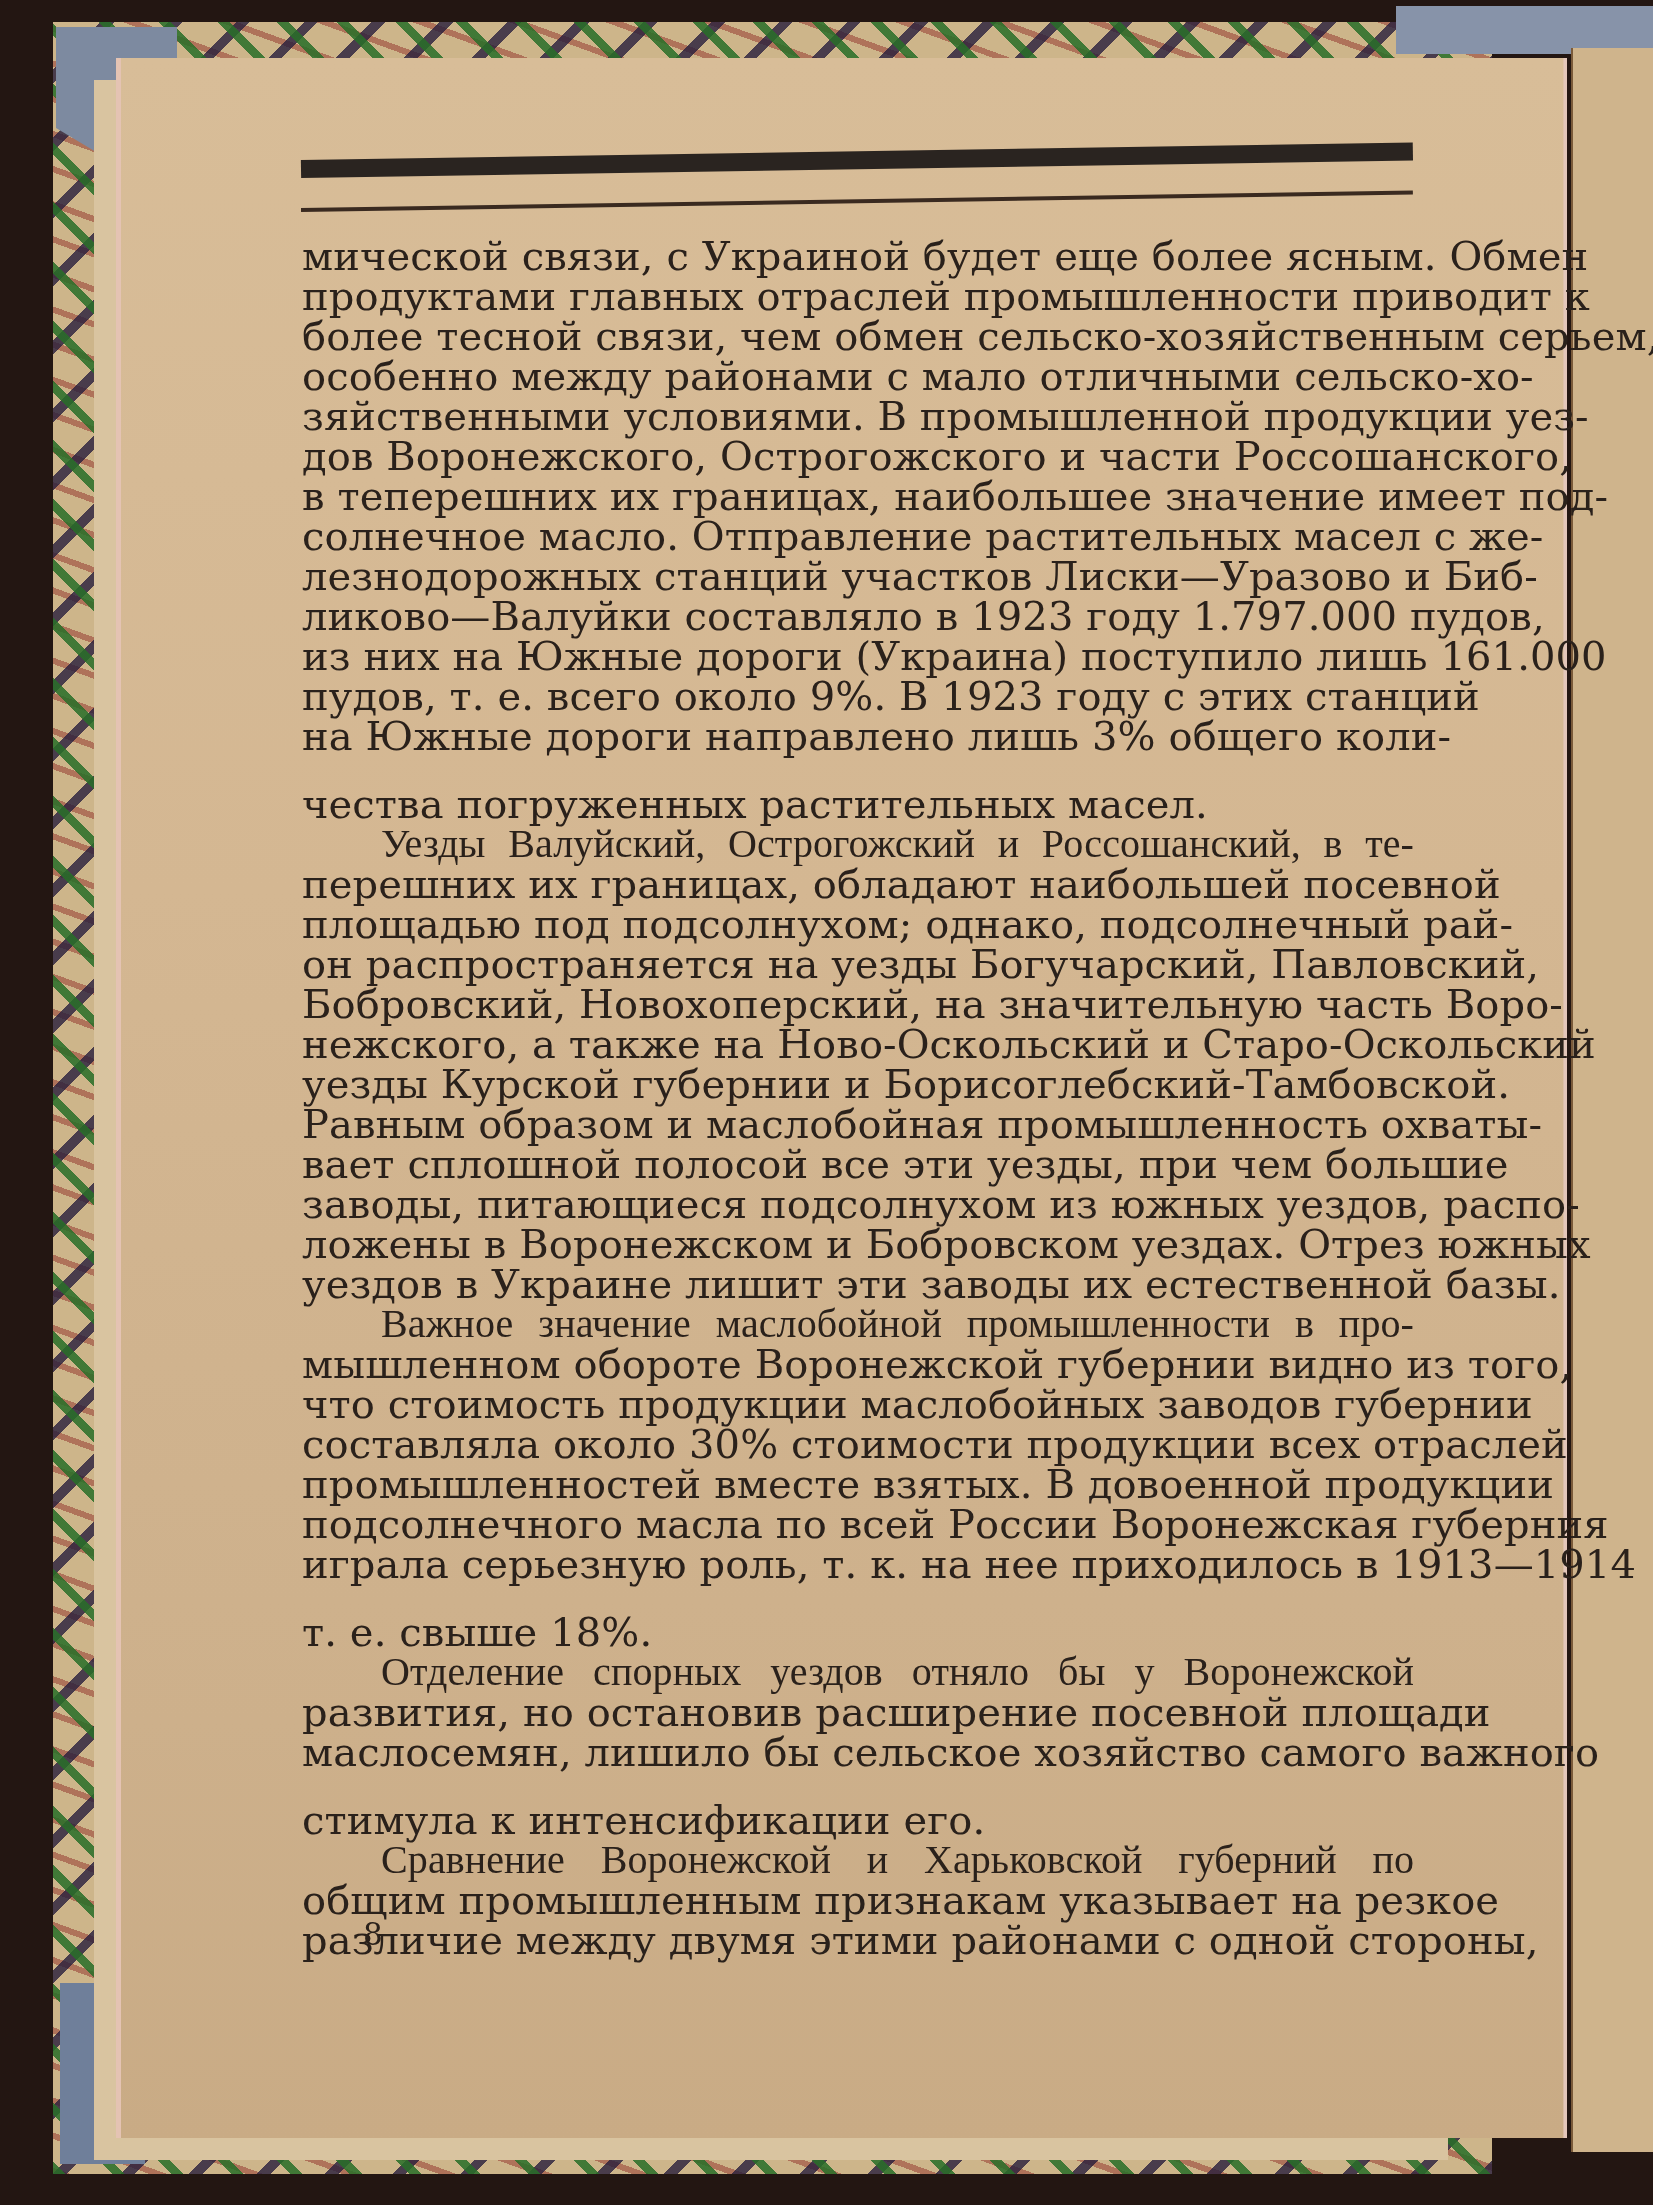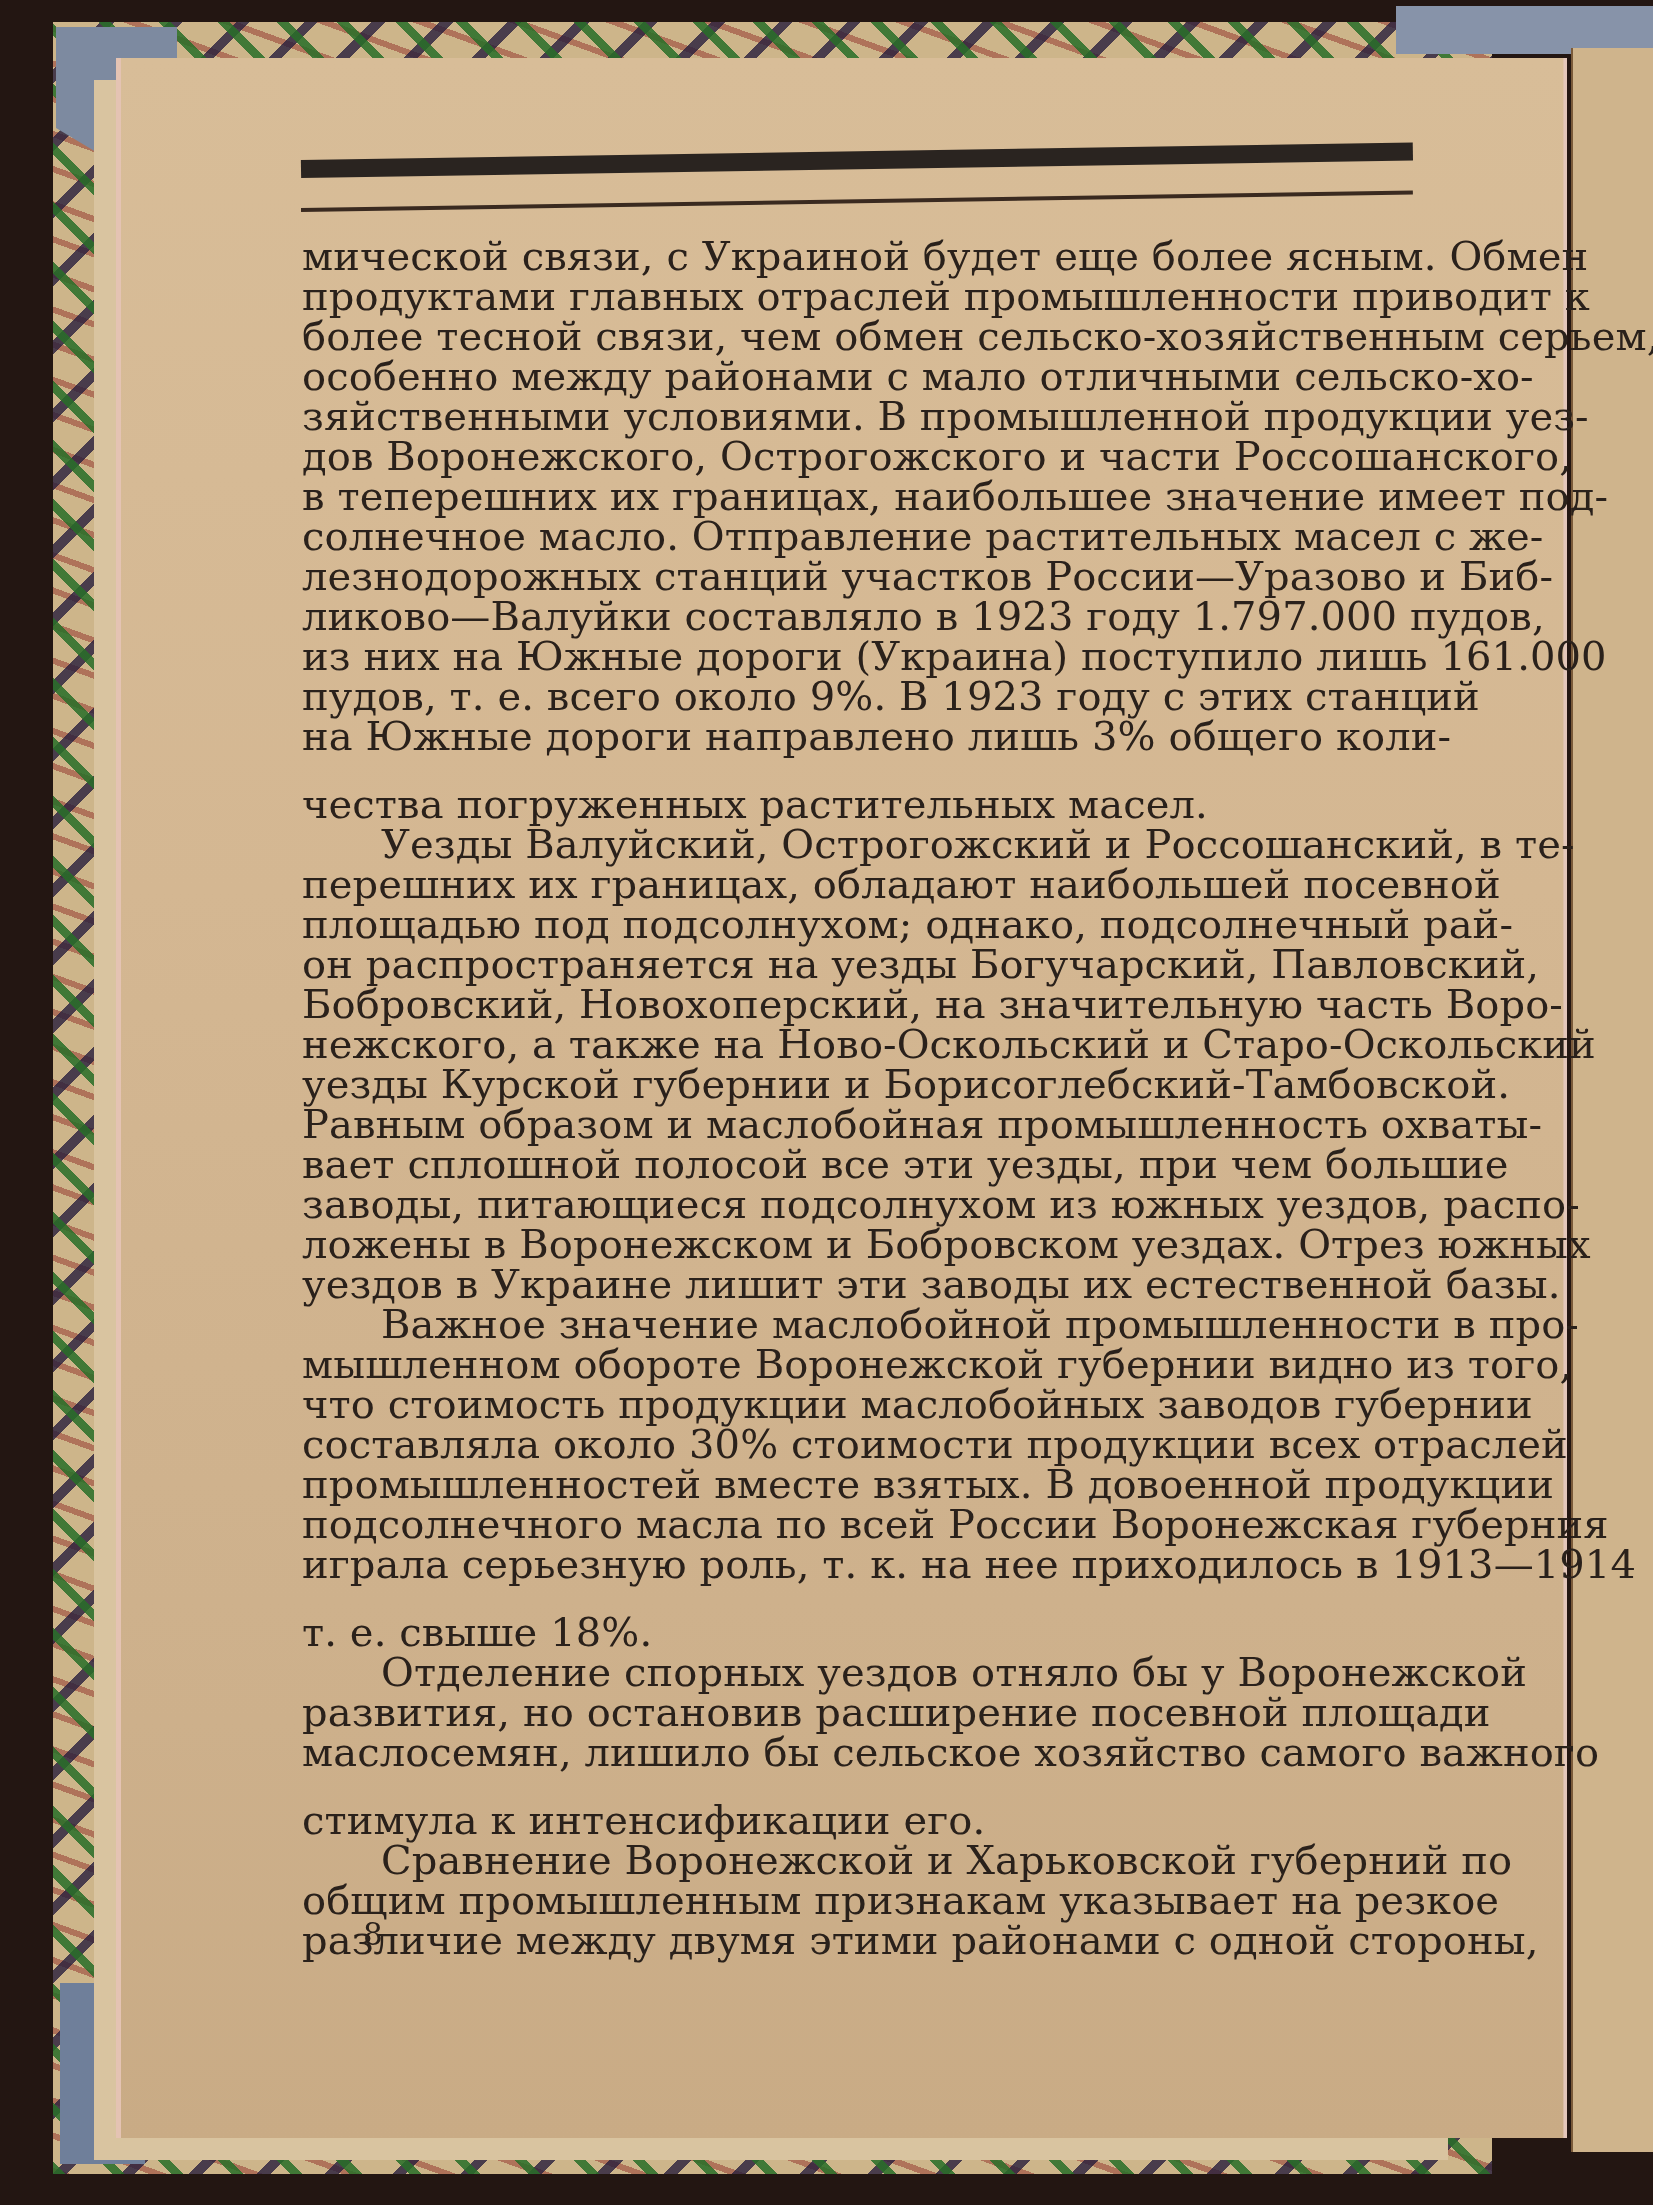--- a/index.html
+++ b/index.html
@@ -129,20 +129,21 @@
       text-align: justify;
       text-align-last: justify;
       height: 40px;
     }
     .line.last {
       text-align-last: left;
       margin-top: 28px;
     }
     .line.indent {
       padding-left: 79px;
+      font-family: Liberation Serif, serif;
     }
     .page-number {
       position: absolute;
       left: 363px;
       top: 1916px;
       font-size: 31px;
       color: #2a211b;
     }
   </style>
 </head>
@@ -164,21 +165,21 @@
 
   <div>
     <span class="line">мической связи, с Украиной будет еще более ясным. Обмен</span>
     <span class="line">продуктами главных отраслей промышленности приводит к</span>
     <span class="line">более тесной связи, чем обмен сельско-хозяйственным серьем,</span>
     <span class="line">особенно между районами с мало отличными сельско-хо-</span>
     <span class="line">зяйственными условиями. В промышленной продукции уез-</span>
     <span class="line">дов Воронежского, Острогожского и части Россошанского,</span>
     <span class="line">в теперешних их границах, наибольшее значение имеет под-</span>
     <span class="line">солнечное масло. Отправление растительных масел с же-</span>
-    <span class="line">лезнодорожных станций участков России—Уразово и Биб-</span>
+    <span class="line">лезнодорожных станций участков Лиски—Уразово и Биб-</span>
     <span class="line">ликово—Валуйки составляло в 1923 году 1.797.000 пудов,</span>
     <span class="line">из них на Южные дороги (Украина) поступило лишь 161.000</span>
     <span class="line">пудов, т. е. всего около 9%. В 1923 году с этих станций</span>
     <span class="line">на Южные дороги направлено лишь 3% общего коли-</span>
     <span class="line last">чества погруженных растительных масел.</span>
   </div>
 
   <div>
     <span class="line indent">Уезды Валуйский, Острогожский и Россошанский, в те-</span>
     <span class="line">перешних их границах, обладают наибольшей посевной</span>

